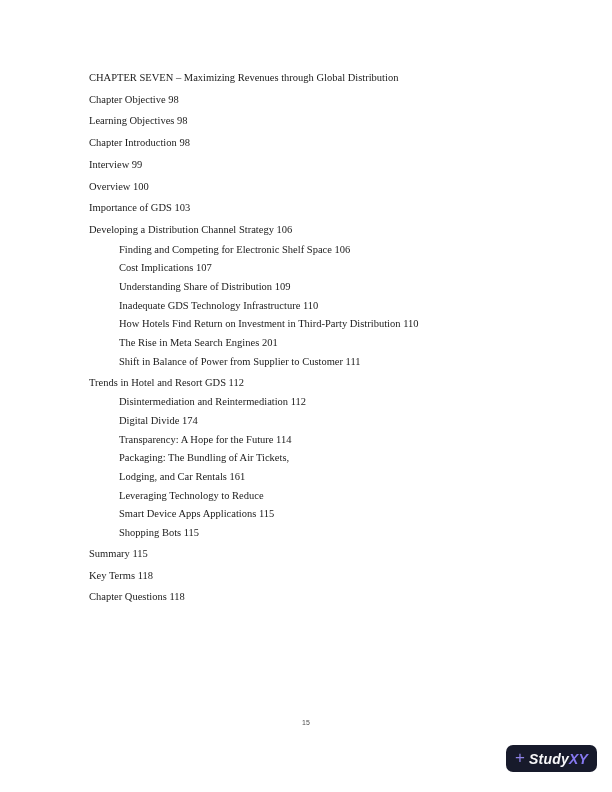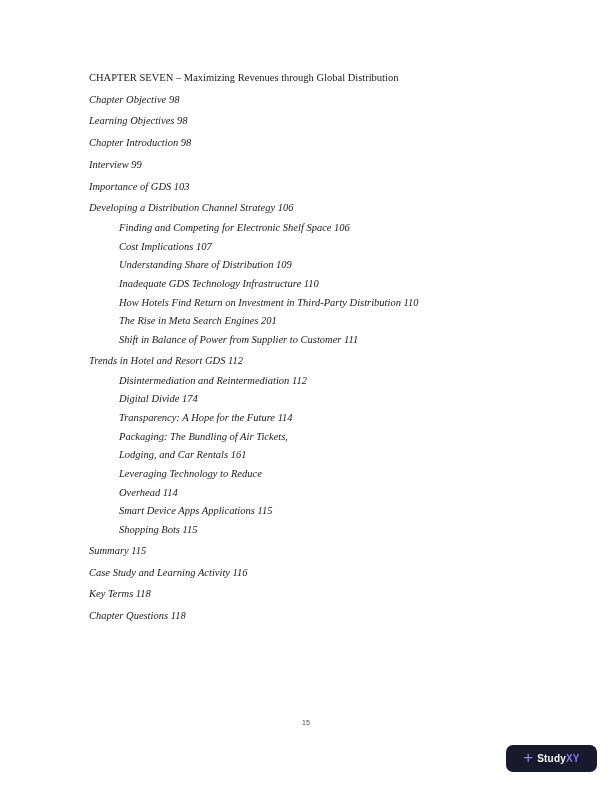--- a/index.html
+++ b/index.html
@@ -24,21 +24,20 @@
     right: 30px;
     font-size: 10.5px;
   }
   .toc-title {
     line-height: 21.7px;
     white-space: nowrap;
   }
   .toc-item {
     line-height: 21.7px;
     white-space: nowrap;
-    font-style: italic;
   }
   .toc-item.indent {
     margin-left: 30px;
     line-height: 18.7px;
   }
   .footer-page {
     position: absolute;
     left: 0;
     right: 0;
     top: 719px;
@@ -60,59 +59,59 @@
     gap: 4px;
     font-family: "Liberation Sans", sans-serif;
   }
   .badge .plus {
     font-size: 17px;
     font-weight: 400;
     line-height: 1;
     margin-top: -2px;
   }
   .badge .brand {
-    font-size: 10px;
+    font-size: 14px;
     font-weight: 700;
     letter-spacing: 0.2px;
     line-height: 1;
+    font-style: italic;
   }
 </style>
 </head>
 <body>
 
 <div class="page">
 
   <div class="toc">
     <div class="toc-title">CHAPTER SEVEN – Maximizing Revenues through Global Distribution</div>
     <div>
         <div class="toc-item">Chapter Objective 98</div>
         <div class="toc-item">Learning Objectives 98</div>
         <div class="toc-item">Chapter Introduction 98</div>
         <div class="toc-item">Interview 99</div>
+        <div class="toc-item">Overview 100</div>
         <div class="toc-item">Importance of GDS 103</div>
         <div class="toc-item">Developing a Distribution Channel Strategy 106</div>
         <div class="toc-item indent">Finding and Competing for Electronic Shelf Space 106</div>
         <div class="toc-item indent">Cost Implications 107</div>
         <div class="toc-item indent">Understanding Share of Distribution 109</div>
         <div class="toc-item indent">Inadequate GDS Technology Infrastructure 110</div>
         <div class="toc-item indent">How Hotels Find Return on Investment in Third-Party Distribution 110</div>
         <div class="toc-item indent">The Rise in Meta Search Engines 201</div>
         <div class="toc-item indent">Shift in Balance of Power from Supplier to Customer 111</div>
         <div class="toc-item">Trends in Hotel and Resort GDS 112</div>
         <div class="toc-item indent">Disintermediation and Reintermediation 112</div>
         <div class="toc-item indent">Digital Divide 174</div>
         <div class="toc-item indent">Transparency: A Hope for the Future 114</div>
         <div class="toc-item indent">Packaging: The Bundling of Air Tickets,</div>
         <div class="toc-item indent">Lodging, and Car Rentals 161</div>
         <div class="toc-item indent">Leveraging Technology to Reduce</div>
-        <div class="toc-item indent">Overhead 114</div>
         <div class="toc-item indent">Smart Device Apps Applications 115</div>
         <div class="toc-item indent">Shopping Bots 115</div>
         <div class="toc-item">Summary 115</div>
-        <div class="toc-item">Case Study and Learning Activity 116</div>
         <div class="toc-item">Key Terms 118</div>
         <div class="toc-item">Chapter Questions 118</div>
       </div>
   </div>
 
   <div class="footer-page">15</div>
 
   <div class="badge" style="background: rgb(23, 26, 43);">
     <span class="plus" style="color: rgb(141, 129, 230);">+</span>
     <span class="brand"><span style="color: rgb(247, 247, 249);">Study</span><span style="color: rgb(134, 120, 240);">XY</span></span>

